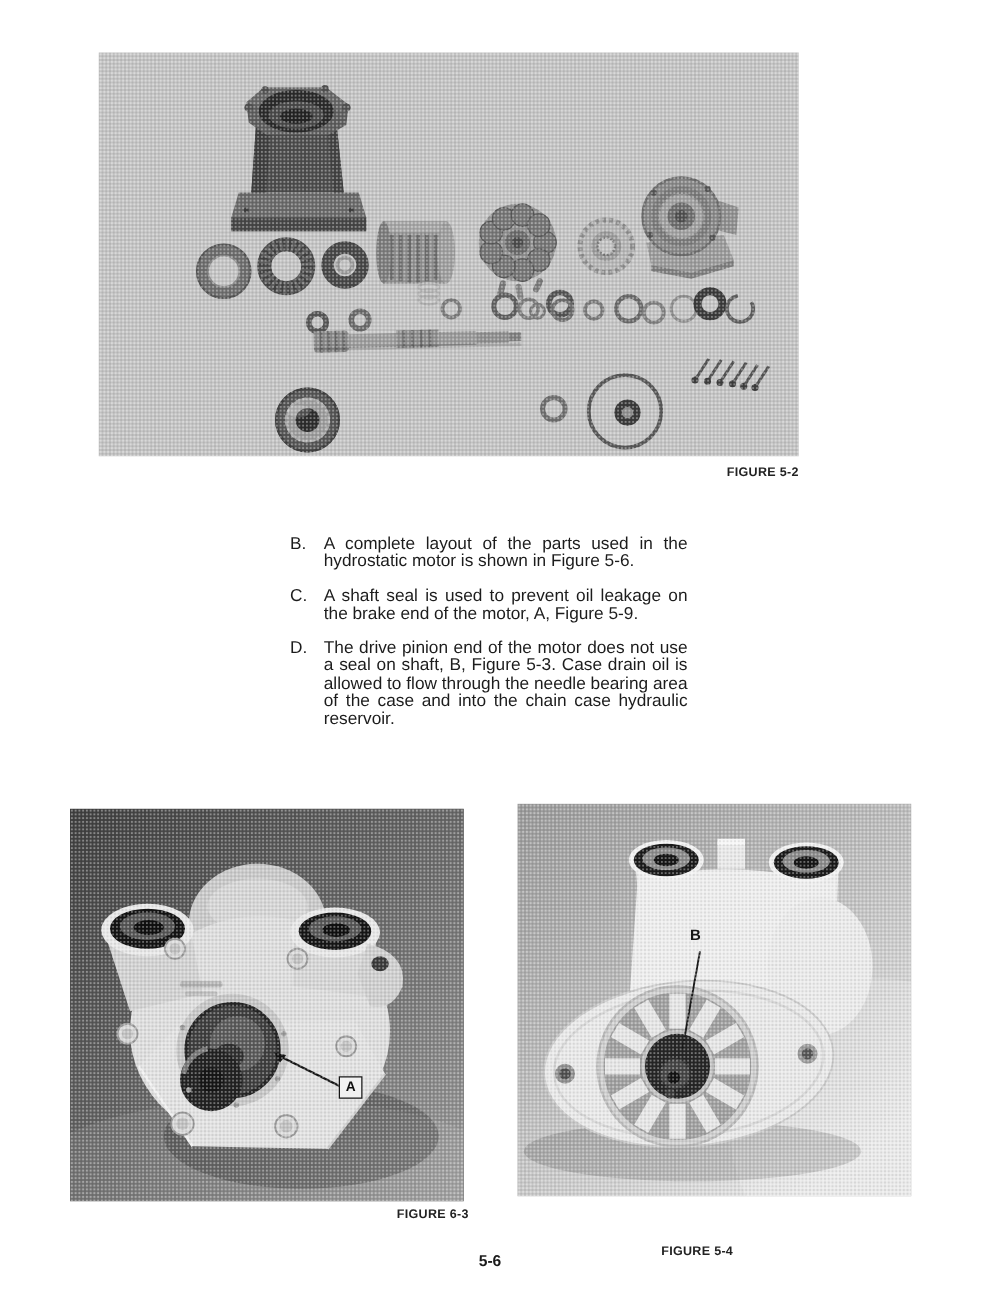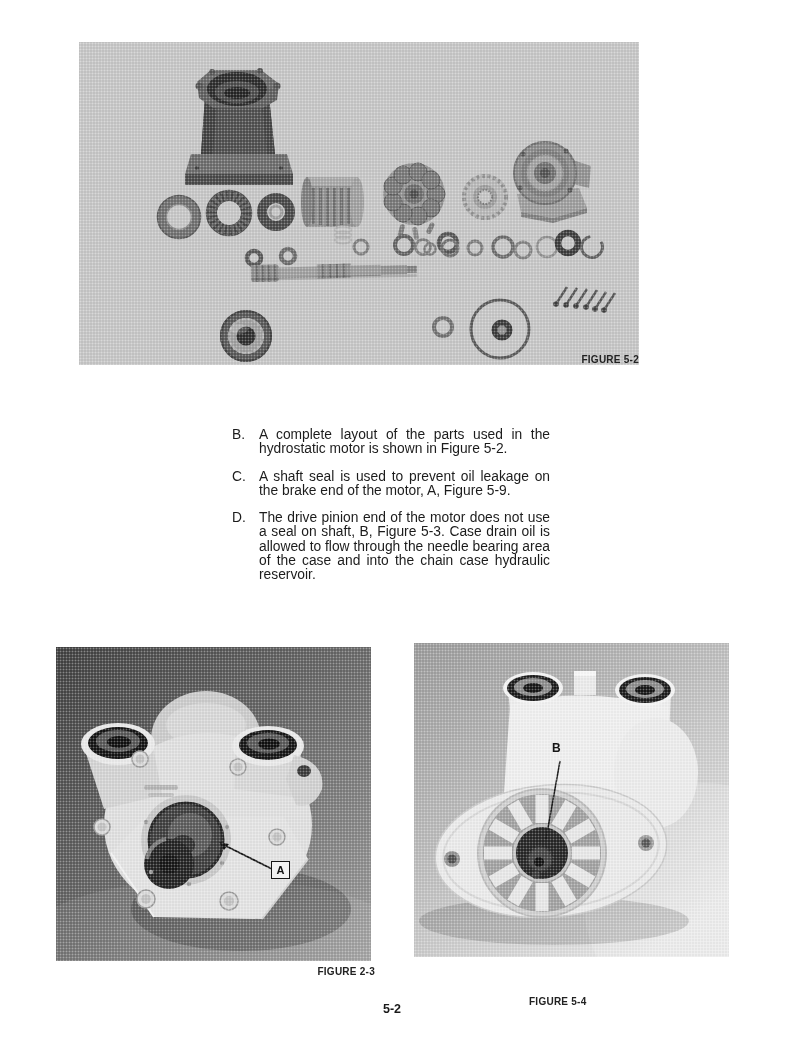--- a/index.html
+++ b/index.html
@@ -8,21 +8,21 @@
   .photo{position:absolute;overflow:hidden;margin:0;padding:0;}
   .photo svg{position:absolute;inset:0;display:block;}
   .halftone{position:absolute;inset:0;pointer-events:none;
     background-image:radial-gradient(rgba(255,255,255,.45) .7px, rgba(0,0,0,0) 1.15px),
                      radial-gradient(rgba(0,0,0,.10) .6px, rgba(0,0,0,0) 1px);
     background-size:3px 3px,3px 3px;background-position:0 0,1.5px 1.5px;opacity:.8;}
   .photo-52{left:79px;top:42px;width:560px;height:323px;background:#c4c4c4;}
   .photo-53{left:56px;top:647px;width:315px;height:314px;background:#555;}
   .photo-54{left:414px;top:643px;width:315px;height:314px;background:#bdbdbd;}
   .caption{position:absolute;font-size:10px;font-weight:bold;letter-spacing:.25px;color:#222;}
-  .cap-52{left:439px;top:354px;width:200px;text-align:right;}
+  .cap-52{left:439px;top:373px;width:200px;text-align:right;}
   .cap-53{left:175px;top:966px;width:200px;text-align:right;}
   .cap-54{left:529px;top:996px;width:200px;text-align:left;}
   .bodytext{position:absolute;left:232px;top:428px;width:318px;font-size:13.8px;line-height:14.3px;}
   .para{position:relative;padding-left:27px;margin:0 0 13px 0;text-align:justify;}
   .plabel{position:absolute;left:0;top:0;}
   .pagenum{position:absolute;left:352px;top:1002px;width:80px;text-align:center;
            font-size:12.5px;font-weight:bold;color:#1a1a1a;}
   .callout-box{position:absolute;left:215px;top:214px;width:17px;height:16px;background:#f2f2f2;
     border:1.6px solid #161616;display:flex;align-items:center;justify-content:center;
     font-size:11px;font-weight:bold;color:#111;line-height:1;}
@@ -180,21 +180,21 @@
       <circle cx="167" cy="294" r="9.5" fill="#2d2d2d"></circle>
       <ellipse cx="160" cy="287" rx="9" ry="5" fill="#ffffff" opacity=".18"></ellipse>
     </svg>
     <div class="halftone"></div>
   </figure>
   <div class="caption cap-52">FIGURE 5-2</div>
 
   <section class="bodytext">
     <p class="para">
       <span class="plabel">B.</span>
-      <span>A complete layout of the parts used in the hydrostatic motor is shown in Figure 5-2.</span>
+      <span>A complete layout of the parts used in the hydrostatic motor is shown in Figure 5-6.</span>
     </p>
     <p class="para">
       <span class="plabel">C.</span>
       <span>A shaft seal is used to prevent oil leakage on the brake end of the motor, A, Figure 5-9.</span>
     </p>
     <p class="para">
       <span class="plabel">D.</span>
       <span>The drive pinion end of the motor does not use a seal on shaft, B, Figure 5-3. Case drain oil is allowed to flow through the needle bearing area of the case and into the chain case hydraulic reservoir.</span>
     </p>
   </section>
@@ -263,21 +263,21 @@
         <circle cx="221" cy="190" r="8" fill="#d9d9d9" stroke="#9a9a9a" stroke-width="1.5"></circle>
           <circle cx="221" cy="190" r="4.5" fill="#c0c0c0"></circle>
       </g>
 
       <line x1="216" y1="222" x2="168" y2="198" stroke="#141414" stroke-width="1.6"></line>
       <path d="M163 195 L173 197 L168 203 Z" fill="#141414"></path>
     </svg>
     <div class="halftone"></div>
     <div class="callout-box">A</div>
   </figure>
-  <div class="caption cap-53">FIGURE 2-3</div>
+  <div class="caption cap-53">FIGURE 6-3</div>
 
   <figure class="photo photo-54">
     <svg viewBox="0 0 315 314">
       <defs>
         <linearGradient id="bg54" x1="0" y1="0" x2=".75" y2="1">
           <stop offset="0" stop-color="#999999"></stop>
             <stop offset=".5" stop-color="#bdbdbd"></stop>
             <stop offset="1" stop-color="#e6e6e6"></stop>
         </linearGradient>
       </defs>
@@ -334,15 +334,15 @@
       <circle cx="125" cy="219" r="5" fill="#141414"></circle>
       <circle cx="122" cy="232" r="4" fill="#3a3a3a"></circle>
 
       <line x1="146" y1="118" x2="132" y2="196" stroke="#1a1a1a" stroke-width="1.5"></line>
     </svg>
     <div class="halftone"></div>
     <div class="callout-plain">B</div>
   </figure>
   <div class="caption cap-54">FIGURE 5-4</div>
 
-  <div class="pagenum">5-2</div>
+  <div class="pagenum">5-6</div>
 
 </div>
 
 </body></html>

